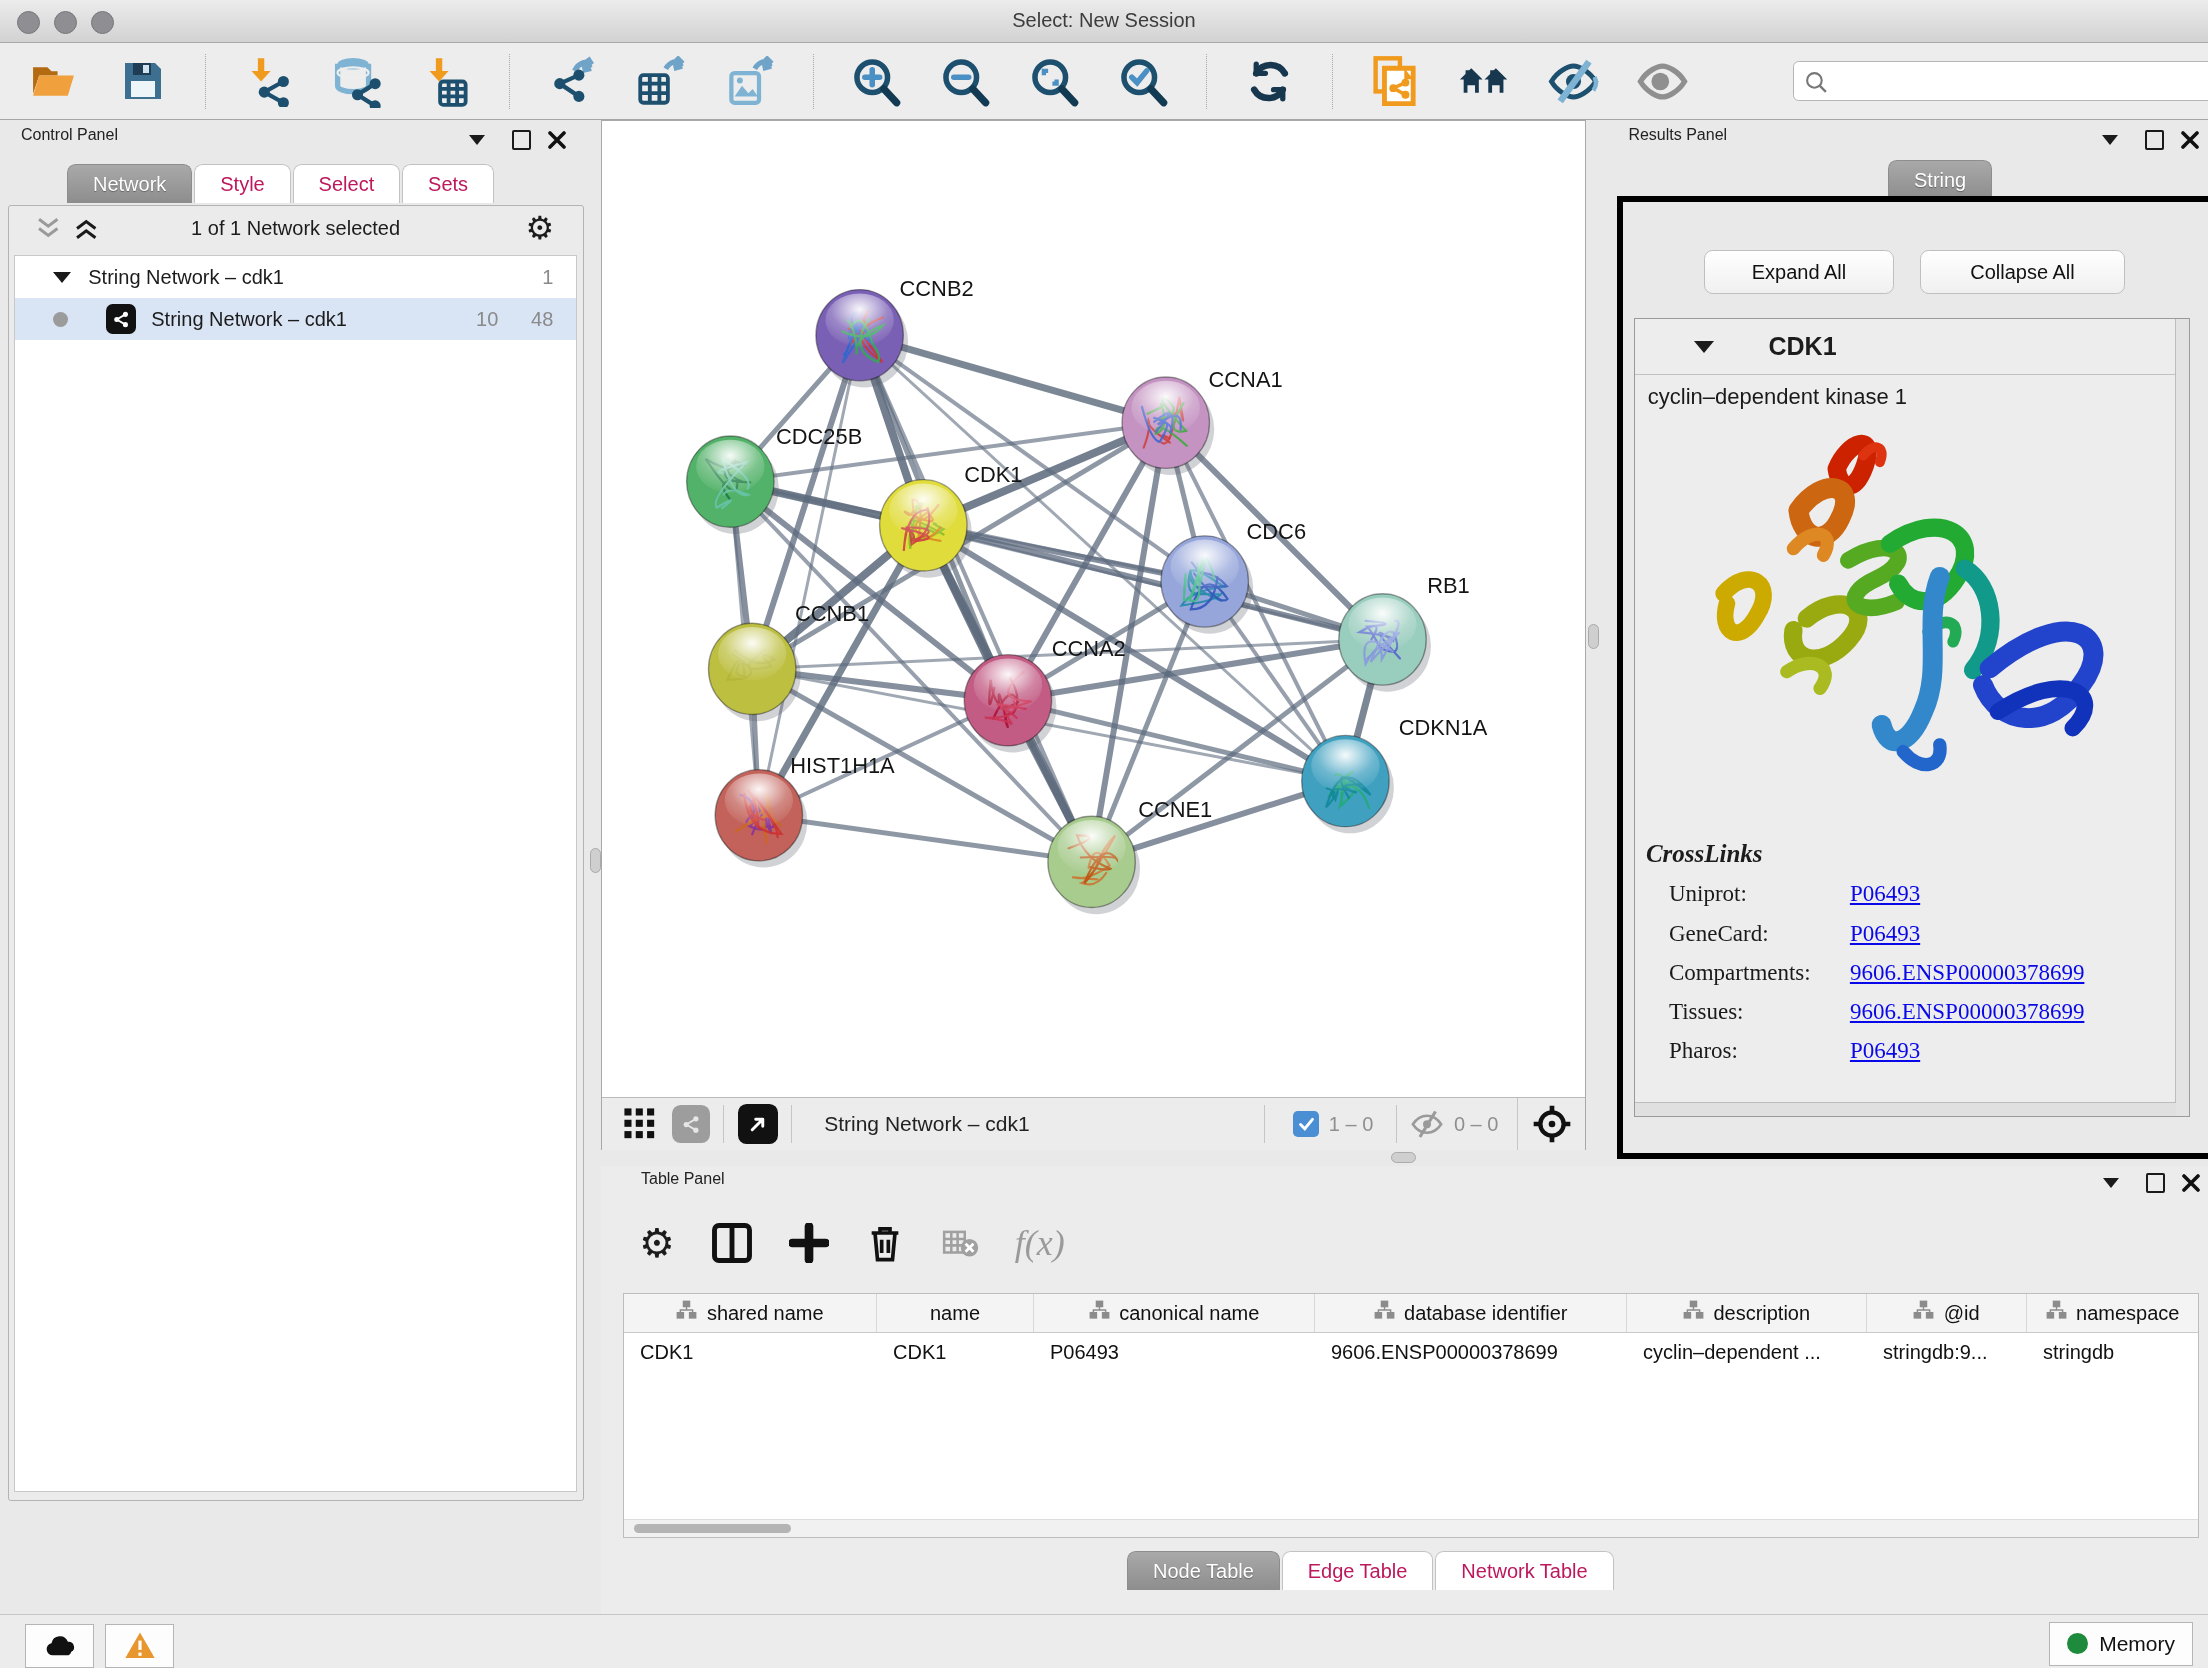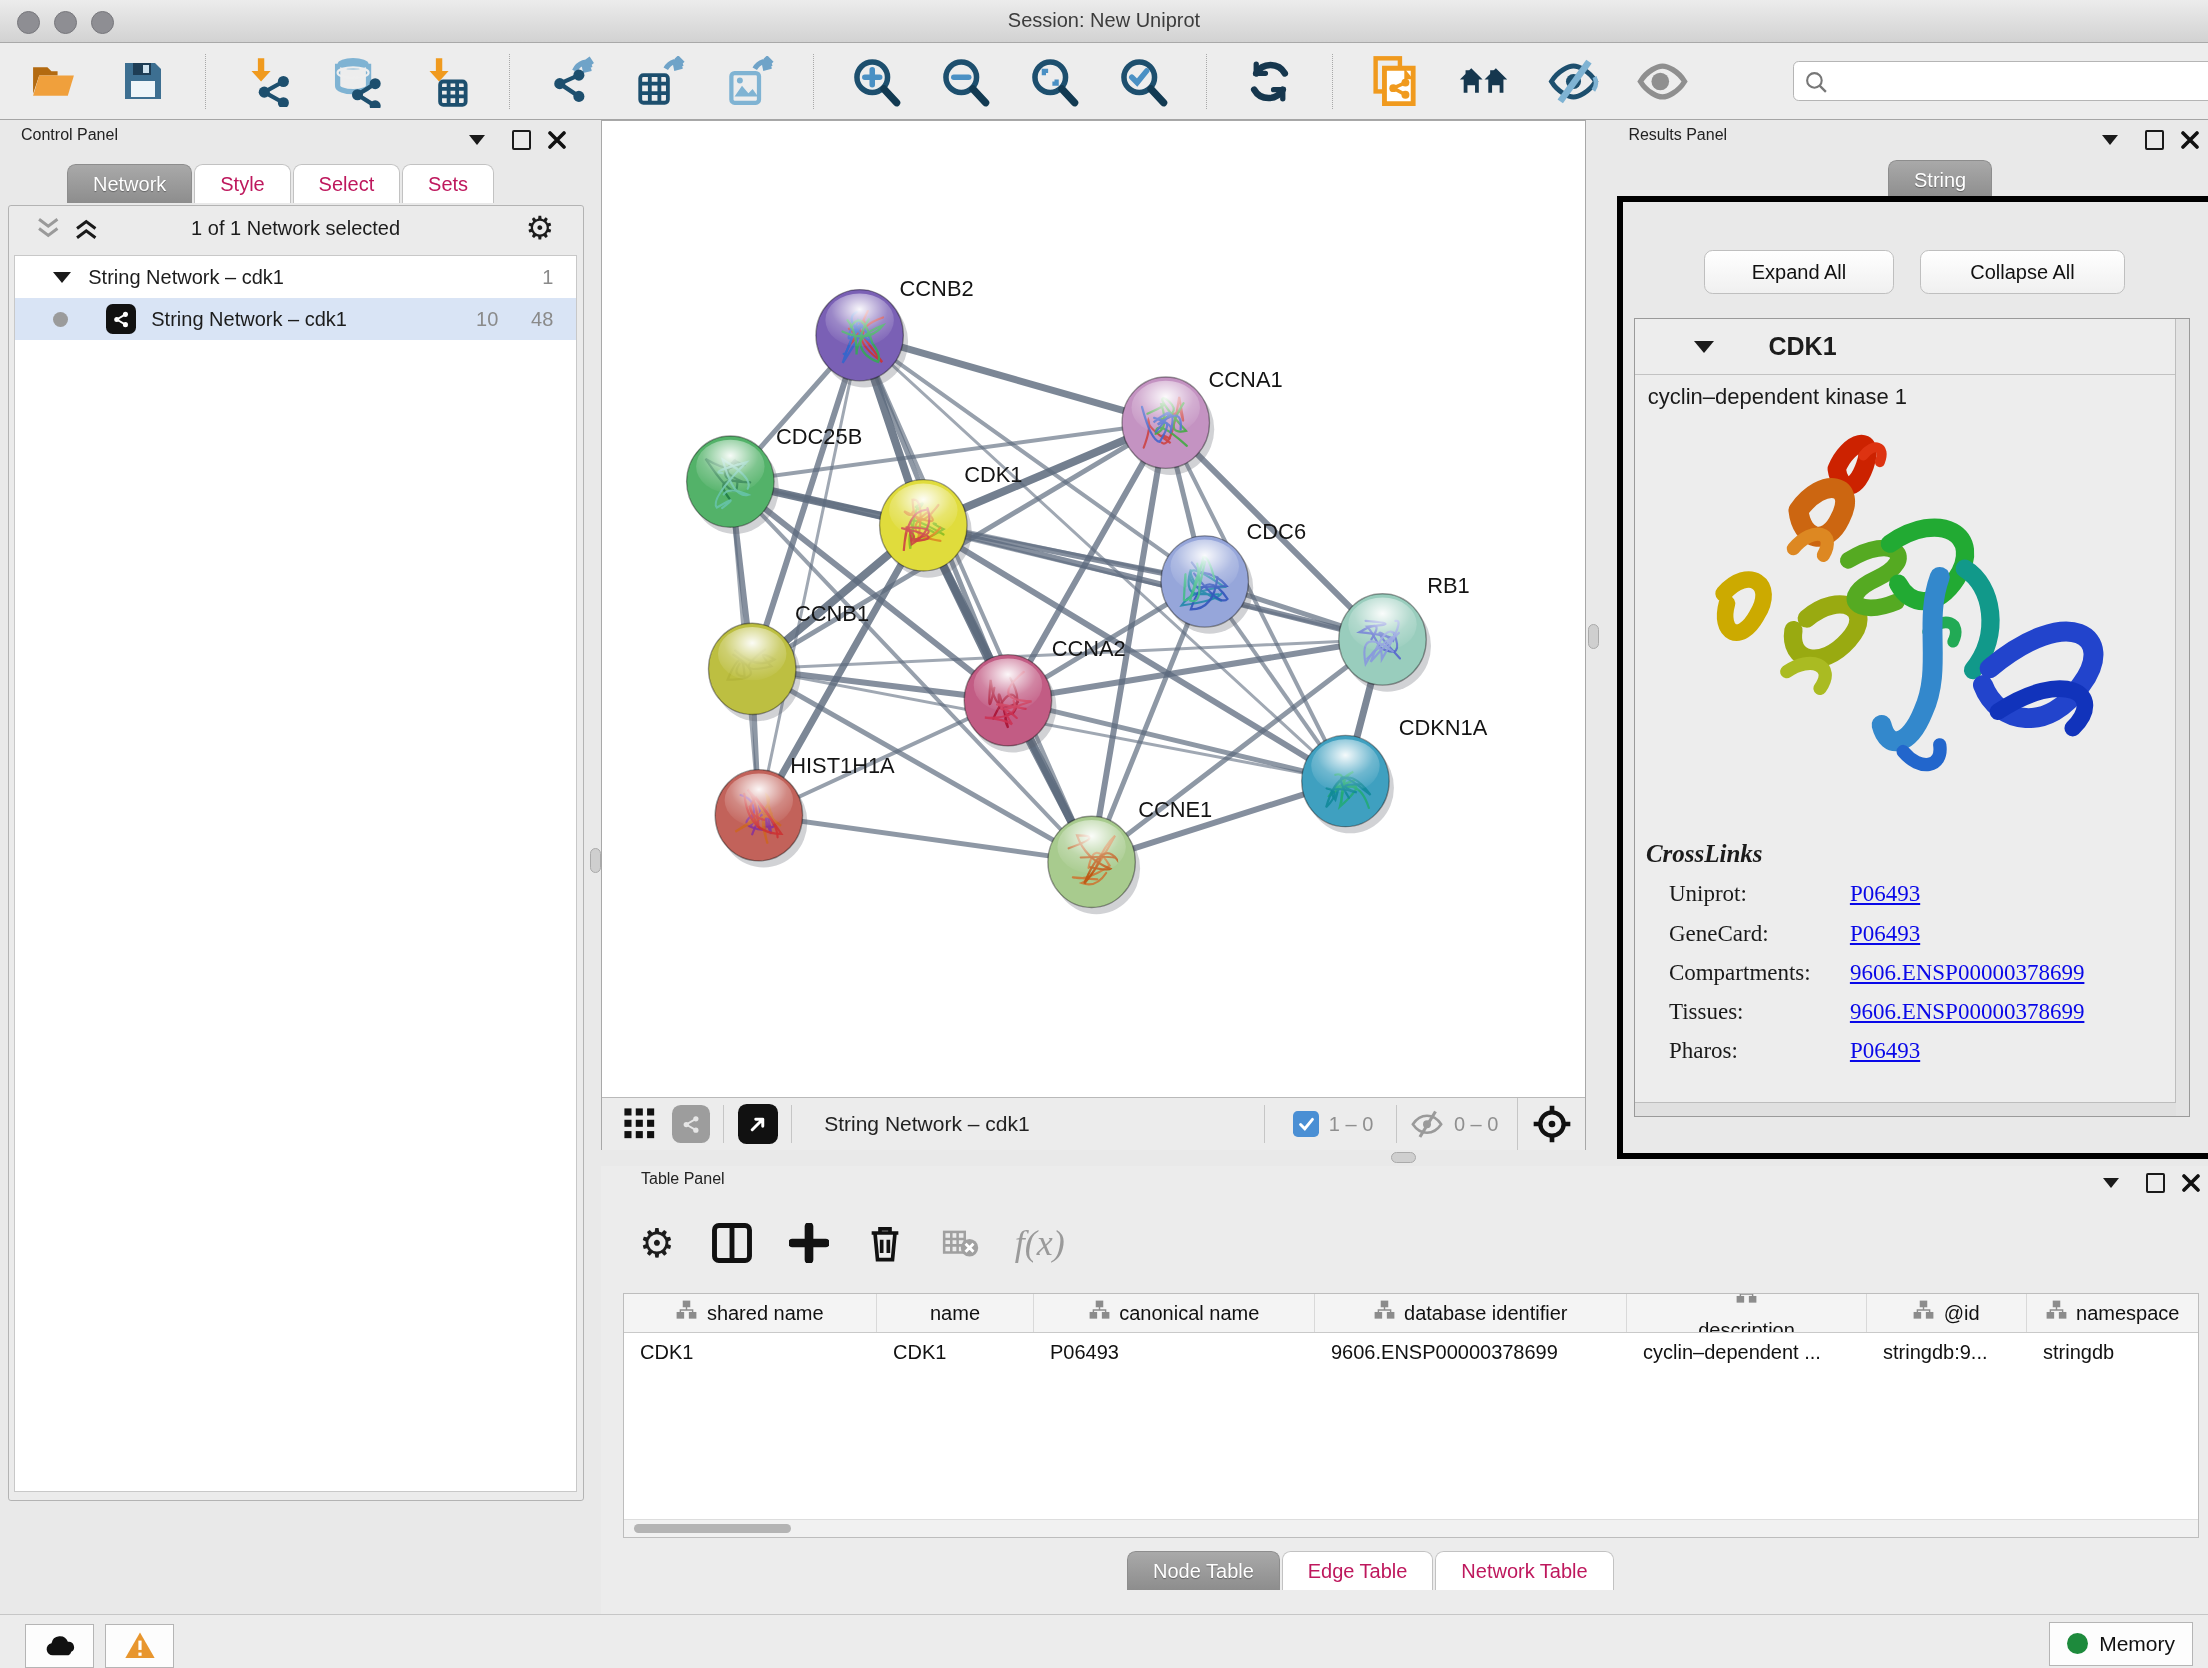--- a/index.html
+++ b/index.html
@@ -89,21 +89,21 @@
 </style>
 </head>
 <body>
 
 <div id="app">
 
   <div class="abs" id="titlebar">
     <div class="tlight" style="left:17px"></div>
     <div class="tlight" style="left:54px"></div>
     <div class="tlight" style="left:91px"></div>
-    <div id="win-title">Session: New Uniprot</div>
+    <div id="win-title">Select: New Session</div>
   </div>
 
   <div class="abs" id="toolbar">
     <div class="tbtn">
       <svg width="49" height="49" viewBox="0 0 24 24">
           <path d="M2 5h7l2 2h3v2H5l-3 9z" fill="#b36a10"></path>
           <path d="M5 9h17l-3 10H2z" fill="#f0a03c"></path>
         </svg>
     </div>
     <div class="tbtn">
@@ -699,21 +699,21 @@
             <span><svg width="21" height="21" viewBox="0 0 24 24">
                 <g fill="#8c8c8c" stroke="#8c8c8c" stroke-width="1.6">
                   <rect x="8.5" y="1.5" width="7" height="6"></rect>
                   <rect x="1.5" y="14.5" width="7" height="6"></rect>
                   <rect x="15.5" y="14.5" width="7" height="6"></rect>
                   <path d="M12 7.5v4M5 14.5v-3h14v3" fill="none"></path>
                 </g>
               </svg></span>
             <span>database identifier</span>
           </div>
-          <div class="th" style="width: 240px; flex-direction: column;">
+          <div class="th" style="width: 240px;">
             <span><svg width="21" height="21" viewBox="0 0 24 24">
                 <g fill="#8c8c8c" stroke="#8c8c8c" stroke-width="1.6">
                   <rect x="8.5" y="1.5" width="7" height="6"></rect>
                   <rect x="1.5" y="14.5" width="7" height="6"></rect>
                   <rect x="15.5" y="14.5" width="7" height="6"></rect>
                   <path d="M12 7.5v4M5 14.5v-3h14v3" fill="none"></path>
                 </g>
               </svg></span>
             <span>description</span>
           </div>

